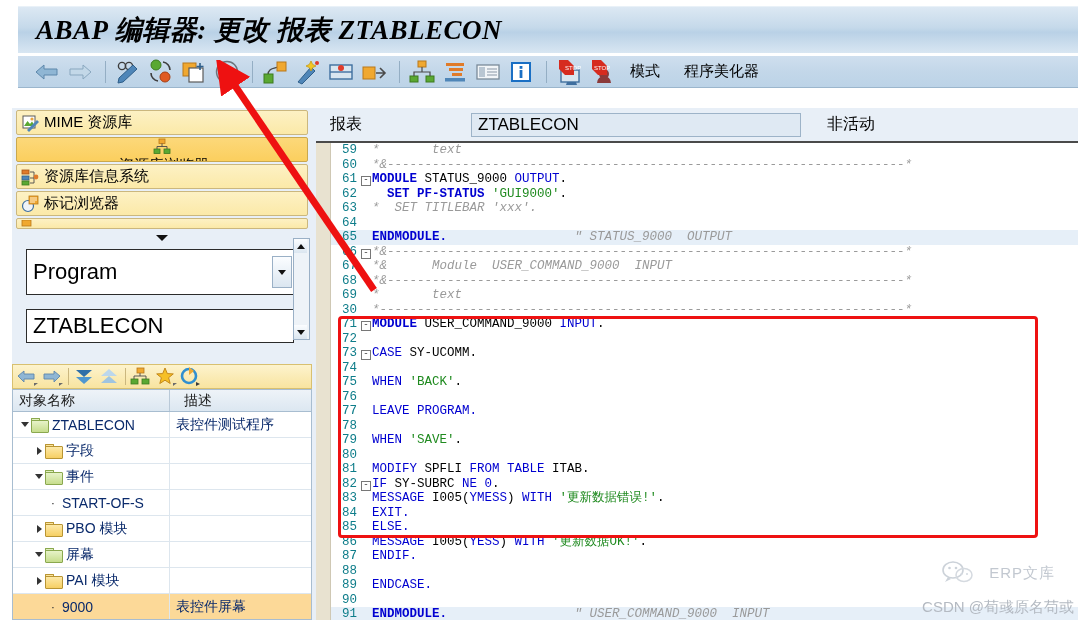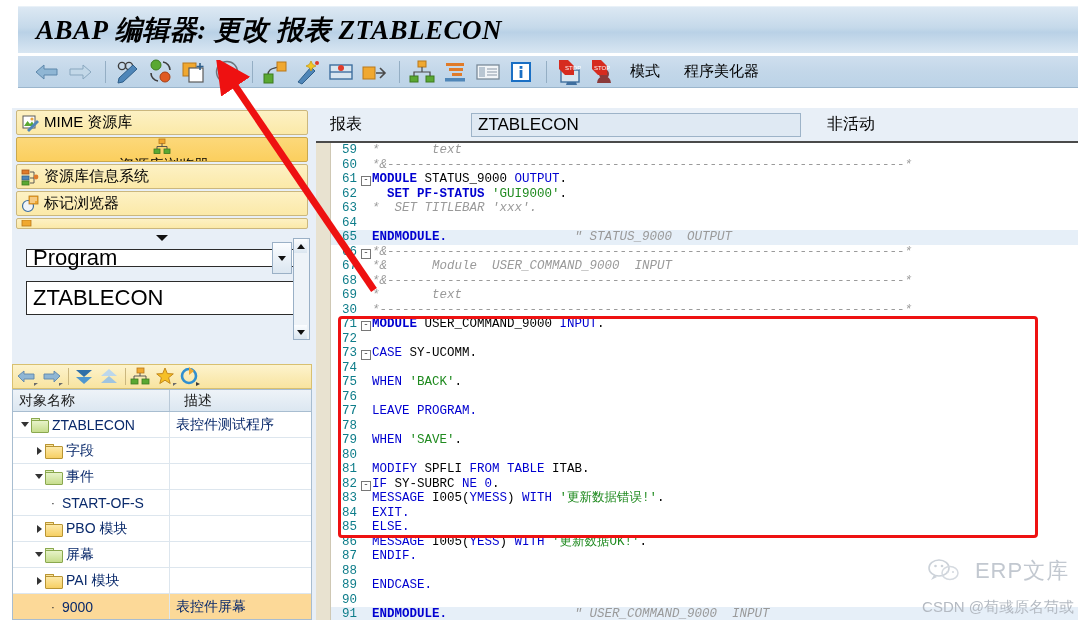--- a/index.html
+++ b/index.html
@@ -107,21 +107,21 @@
     border-left: 6px solid transparent;
     border-right: 6px solid transparent;
     border-top: 6px solid #111;
   }
 
   .field-wrap {
     margin: 4px 18px 0 14px;
     position: relative;
   }
   .combo {
-    height: 18px;
+    height: 46px;
     background: #ffffff;
     border: 1px solid #2b2b2b;
     display: flex; align-items: center;
     box-sizing: border-box;
   }
   .combo-text {
     flex: 1 1 auto;
     font-size: 22px;
     color: #000;
     padding-left: 6px;
@@ -344,21 +344,21 @@
 
   
   .watermark {
     position: absolute; right: 10px; bottom: 8px;
     text-align: center;
     color: #b9c0c8;
     user-select: none;
   }
   .wm-row1 {
     display: flex; align-items: center; justify-content: center;
-    font-size: 22px; color: #c2c8d0; letter-spacing: 1px; gap: 8px;
+    font-size: 15px; color: #c2c8d0; letter-spacing: 1px; gap: 8px;
   }
   .wm-row2 { font-size: 15px; color: #b4bac2; margin-top: 12px; }
 
   .vert-divider {
     position: absolute; left: 308px; top: 108px;
     width: 4px; height: 512px;
     background: #e8eff7;
   }
 </style>
 </head>

